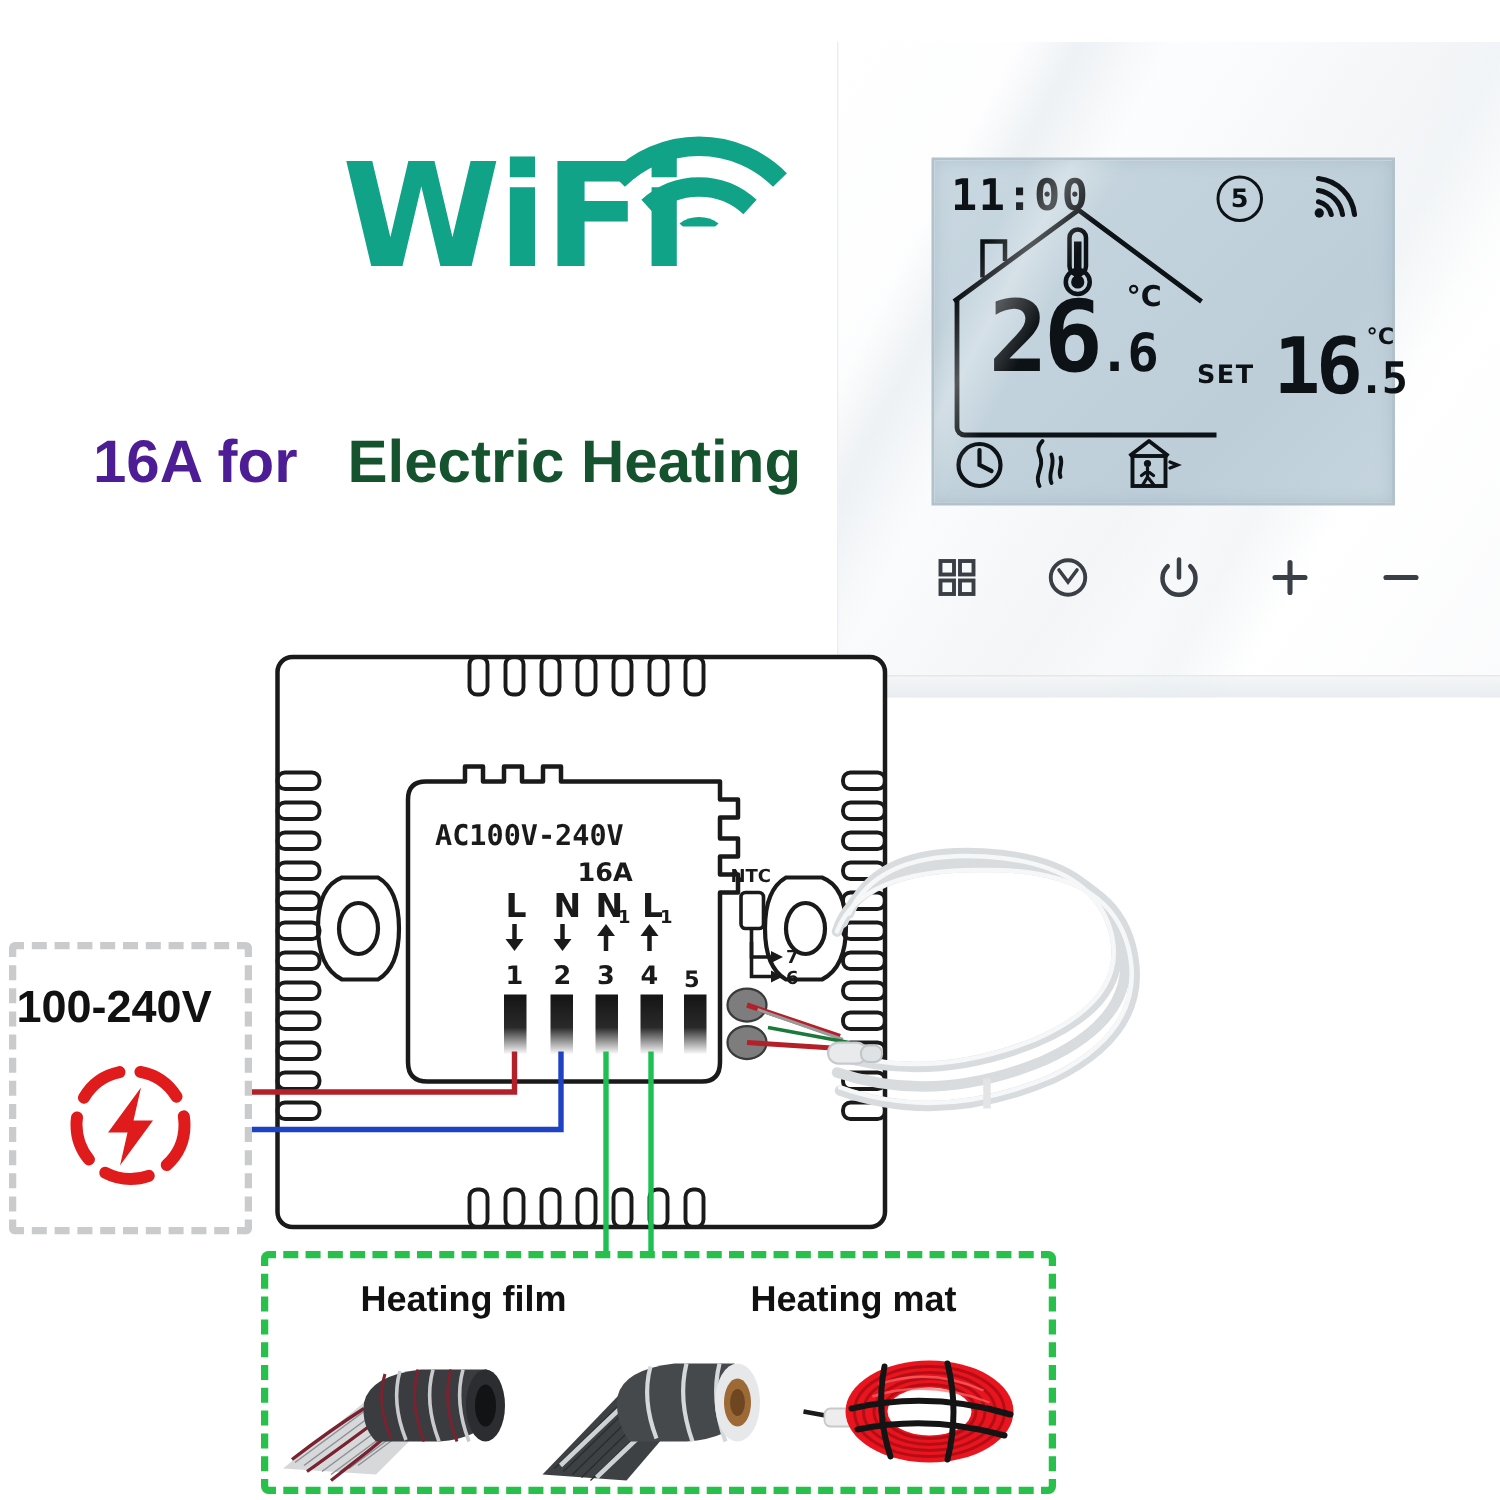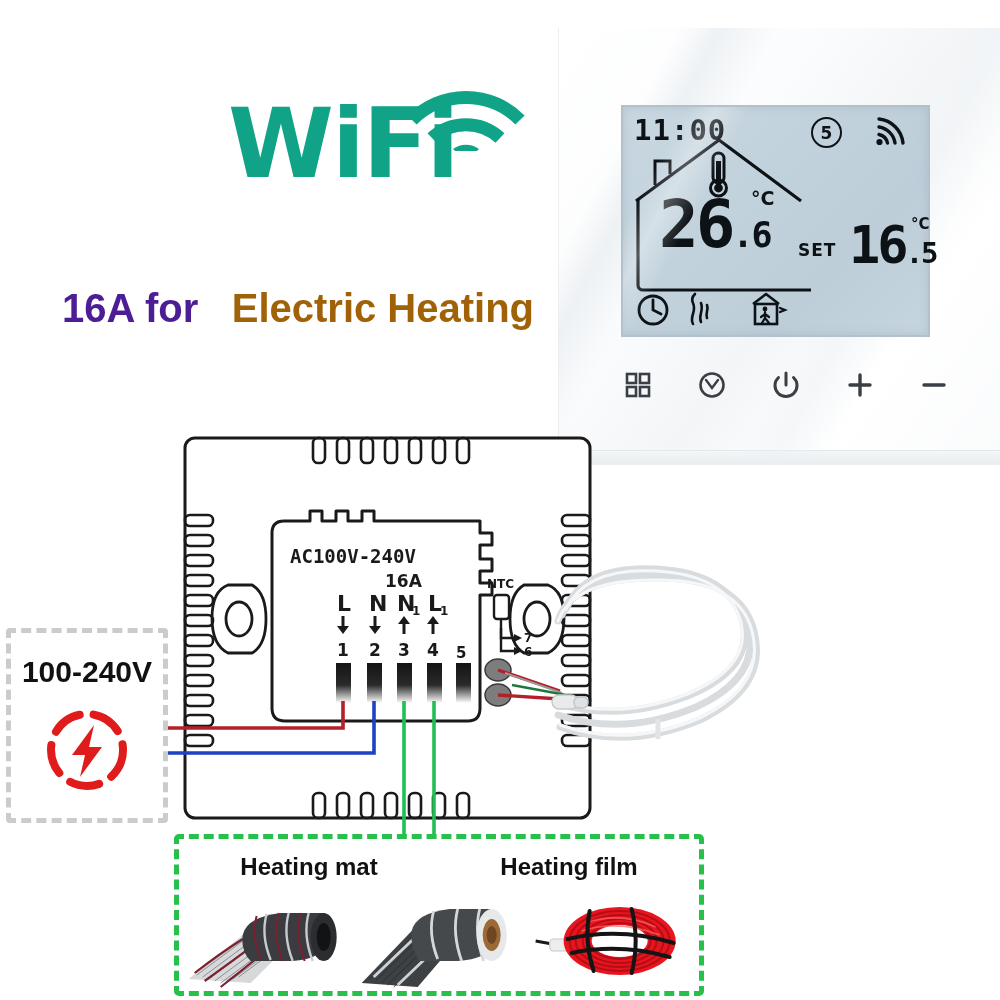--- a/index.html
+++ b/index.html
@@ -24,21 +24,21 @@
   .wifi-arcs{position:absolute;left:178px;top:0px;width:120px;height:95px;}
 
   
   .tagline{
     position:absolute;left:62px;top:258px;
     font-size:40px;font-weight:bold;
     font-family:"Liberation Sans", sans-serif;
     white-space:nowrap;
   }
   .tagline .blk{color:#4c1d95;}
-  .tagline .red{color:#a16207;}
+  .tagline .red{color:#14532d;}
 
   
   .thermostat{
     position:absolute;left:558px;top:0px;
     width:442px;height:437px;
     background:linear-gradient(125deg,#ffffff 0%,#fbfcfd 35%,#f3f5f7 55%,#ffffff 75%,#fafbfc 100%);
     border-left:1px solid #eceff1;
     box-sizing:border-box;
   }
   .thermostat:after{
@@ -124,21 +124,21 @@
   .volt-box{
     position:absolute;left:6px;top:600px;
     width:162px;height:195px;
     border:5px dashed #c9cbcd;
     border-radius:4px;
     box-sizing:border-box;
     background:#fff;
   }
   .volt-label{
     position:absolute;left:0;top:22px;width:100%;
-    text-align:center;font-size:30px;font-weight:bold;color:#111;
+    text-align:left;font-size:30px;font-weight:bold;color:#111;
     font-family:"Liberation Sans", sans-serif;
   }
   .volt-icon{position:absolute;left:50%;top:72px;transform:translateX(-50%);width:90px;height:90px;}
 
   
   .heat-box{
     position:absolute;left:174px;top:806px;
     width:530px;height:162px;
     border:5px dashed #27c04a;
     border-radius:5px;
@@ -465,22 +465,22 @@
         <g fill="none" stroke="#e01b1b" stroke-width="8" stroke-linecap="round" stroke-dasharray="30 14">
           <circle cx="45" cy="45" r="36"></circle>
         </g>
         <path d="M52 20 L30 50 L43 50 L38 72 L60 42 L47 42 Z" fill="#e01b1b"></path>
       </svg>
     </div>
   </div>
 
   <div class="heat-box">
     <div class="heat-labels">
+      <div class="heat-label">Heating film</div>
       <div class="heat-label">Heating mat</div>
-      <div class="heat-label">Heating film</div>
     </div>
     <div class="heat-imgs">
 
       <div class="heat-img">
         <svg viewBox="0 0 170 110" width="100%" height="100%" preserveAspectRatio="xMidYMid meet">
           <g>
             <path d="M8 96 L62 52 L118 52 L70 100 Z" fill="#d6d8da"></path>
             <g stroke="#8d9093" stroke-width="1">
               <path d="M16 92 L66 55"></path>
                 <path d="M22 94 L72 57"></path>

